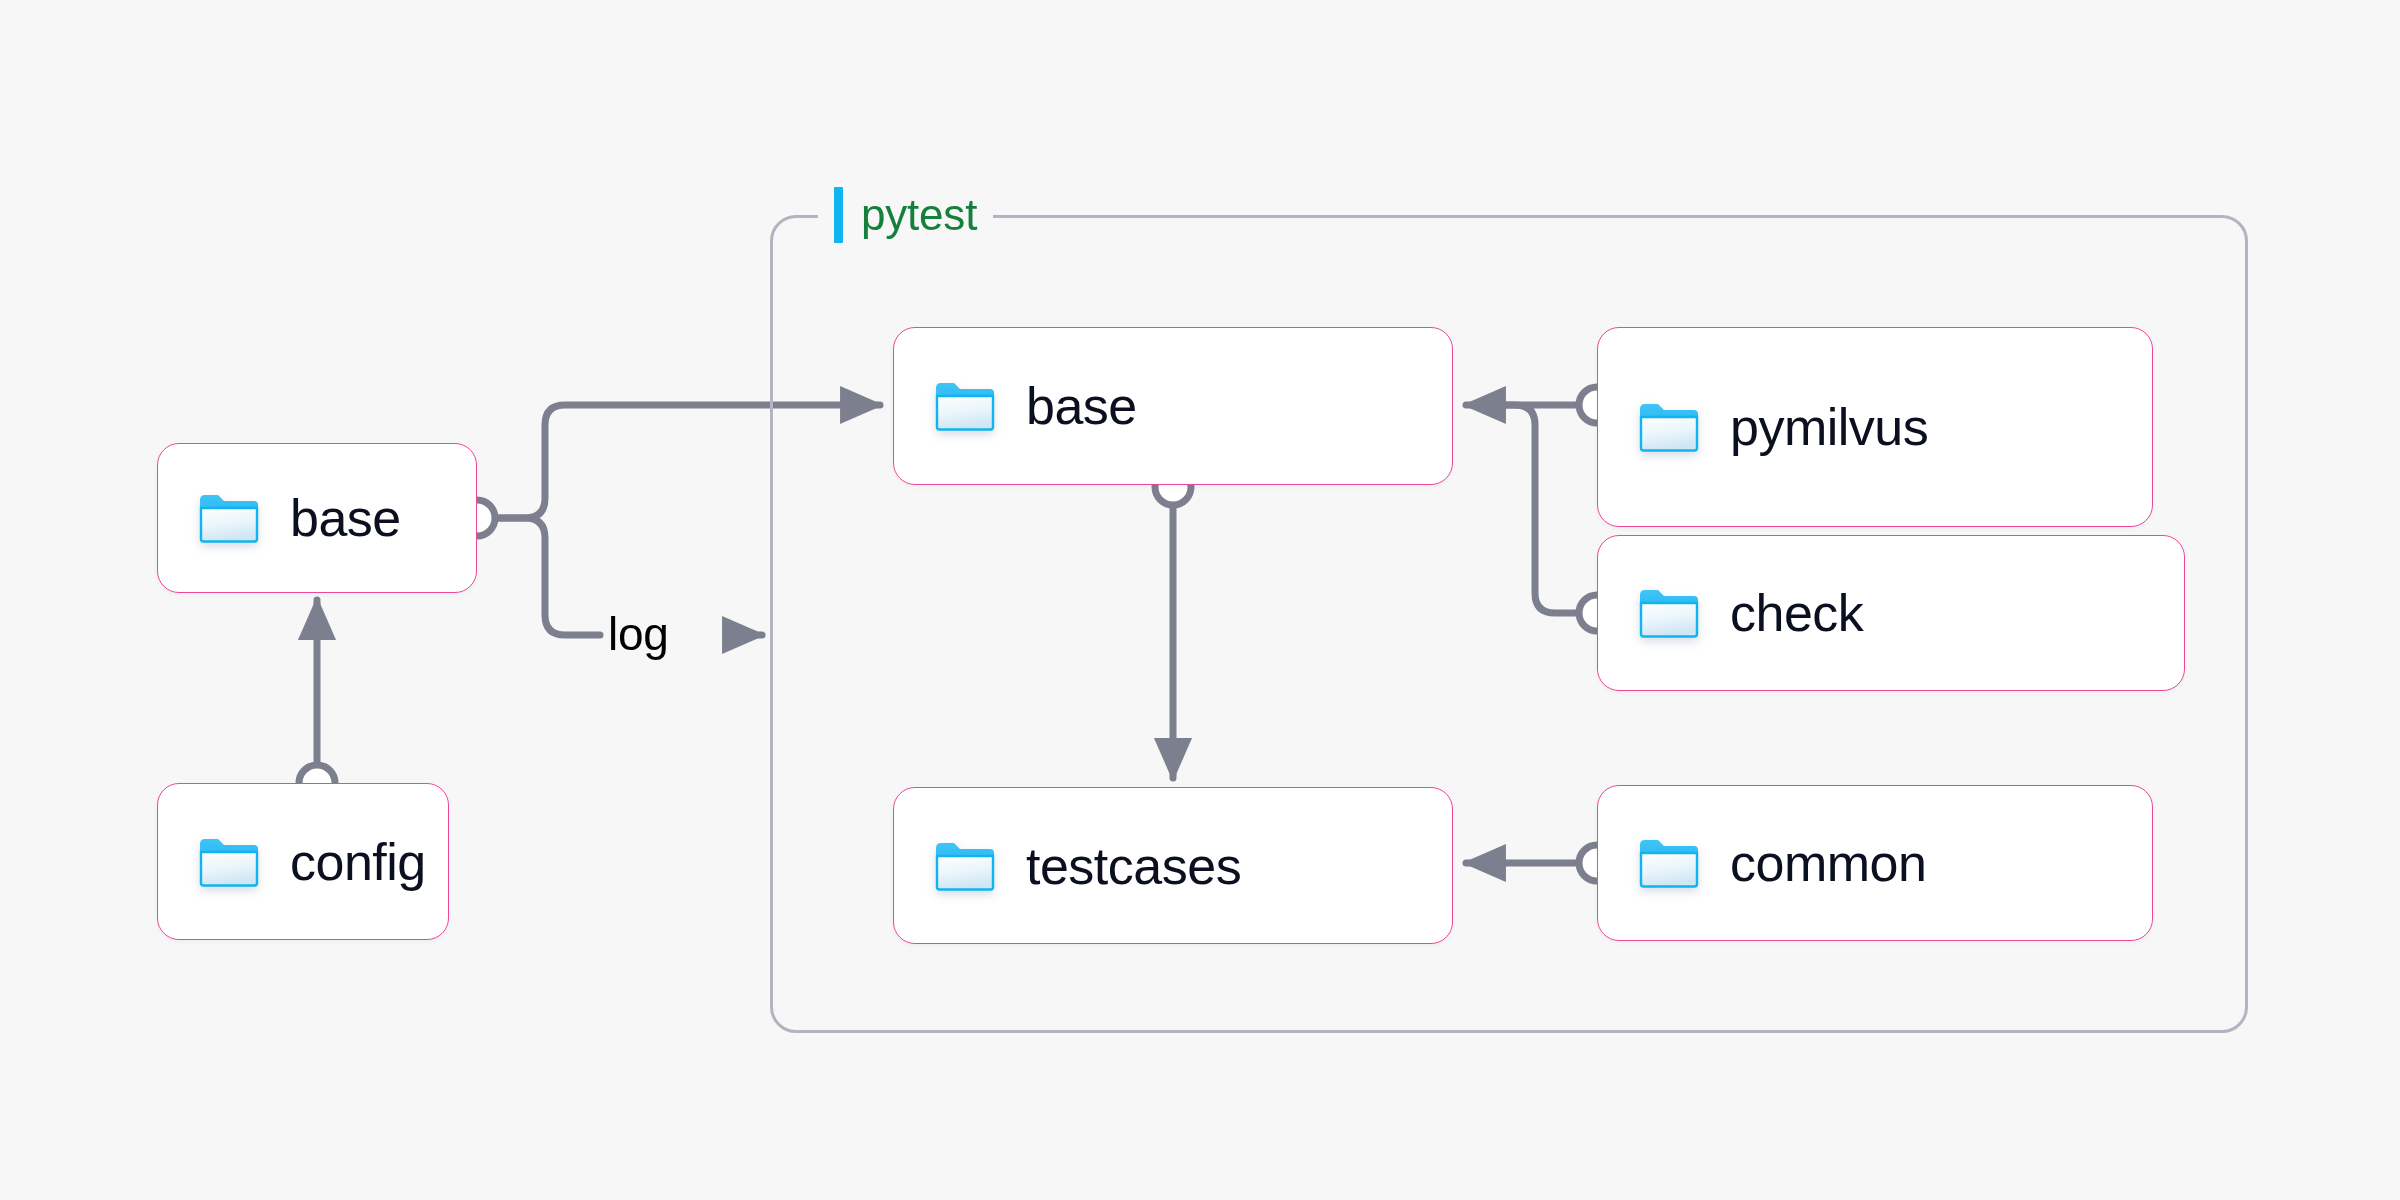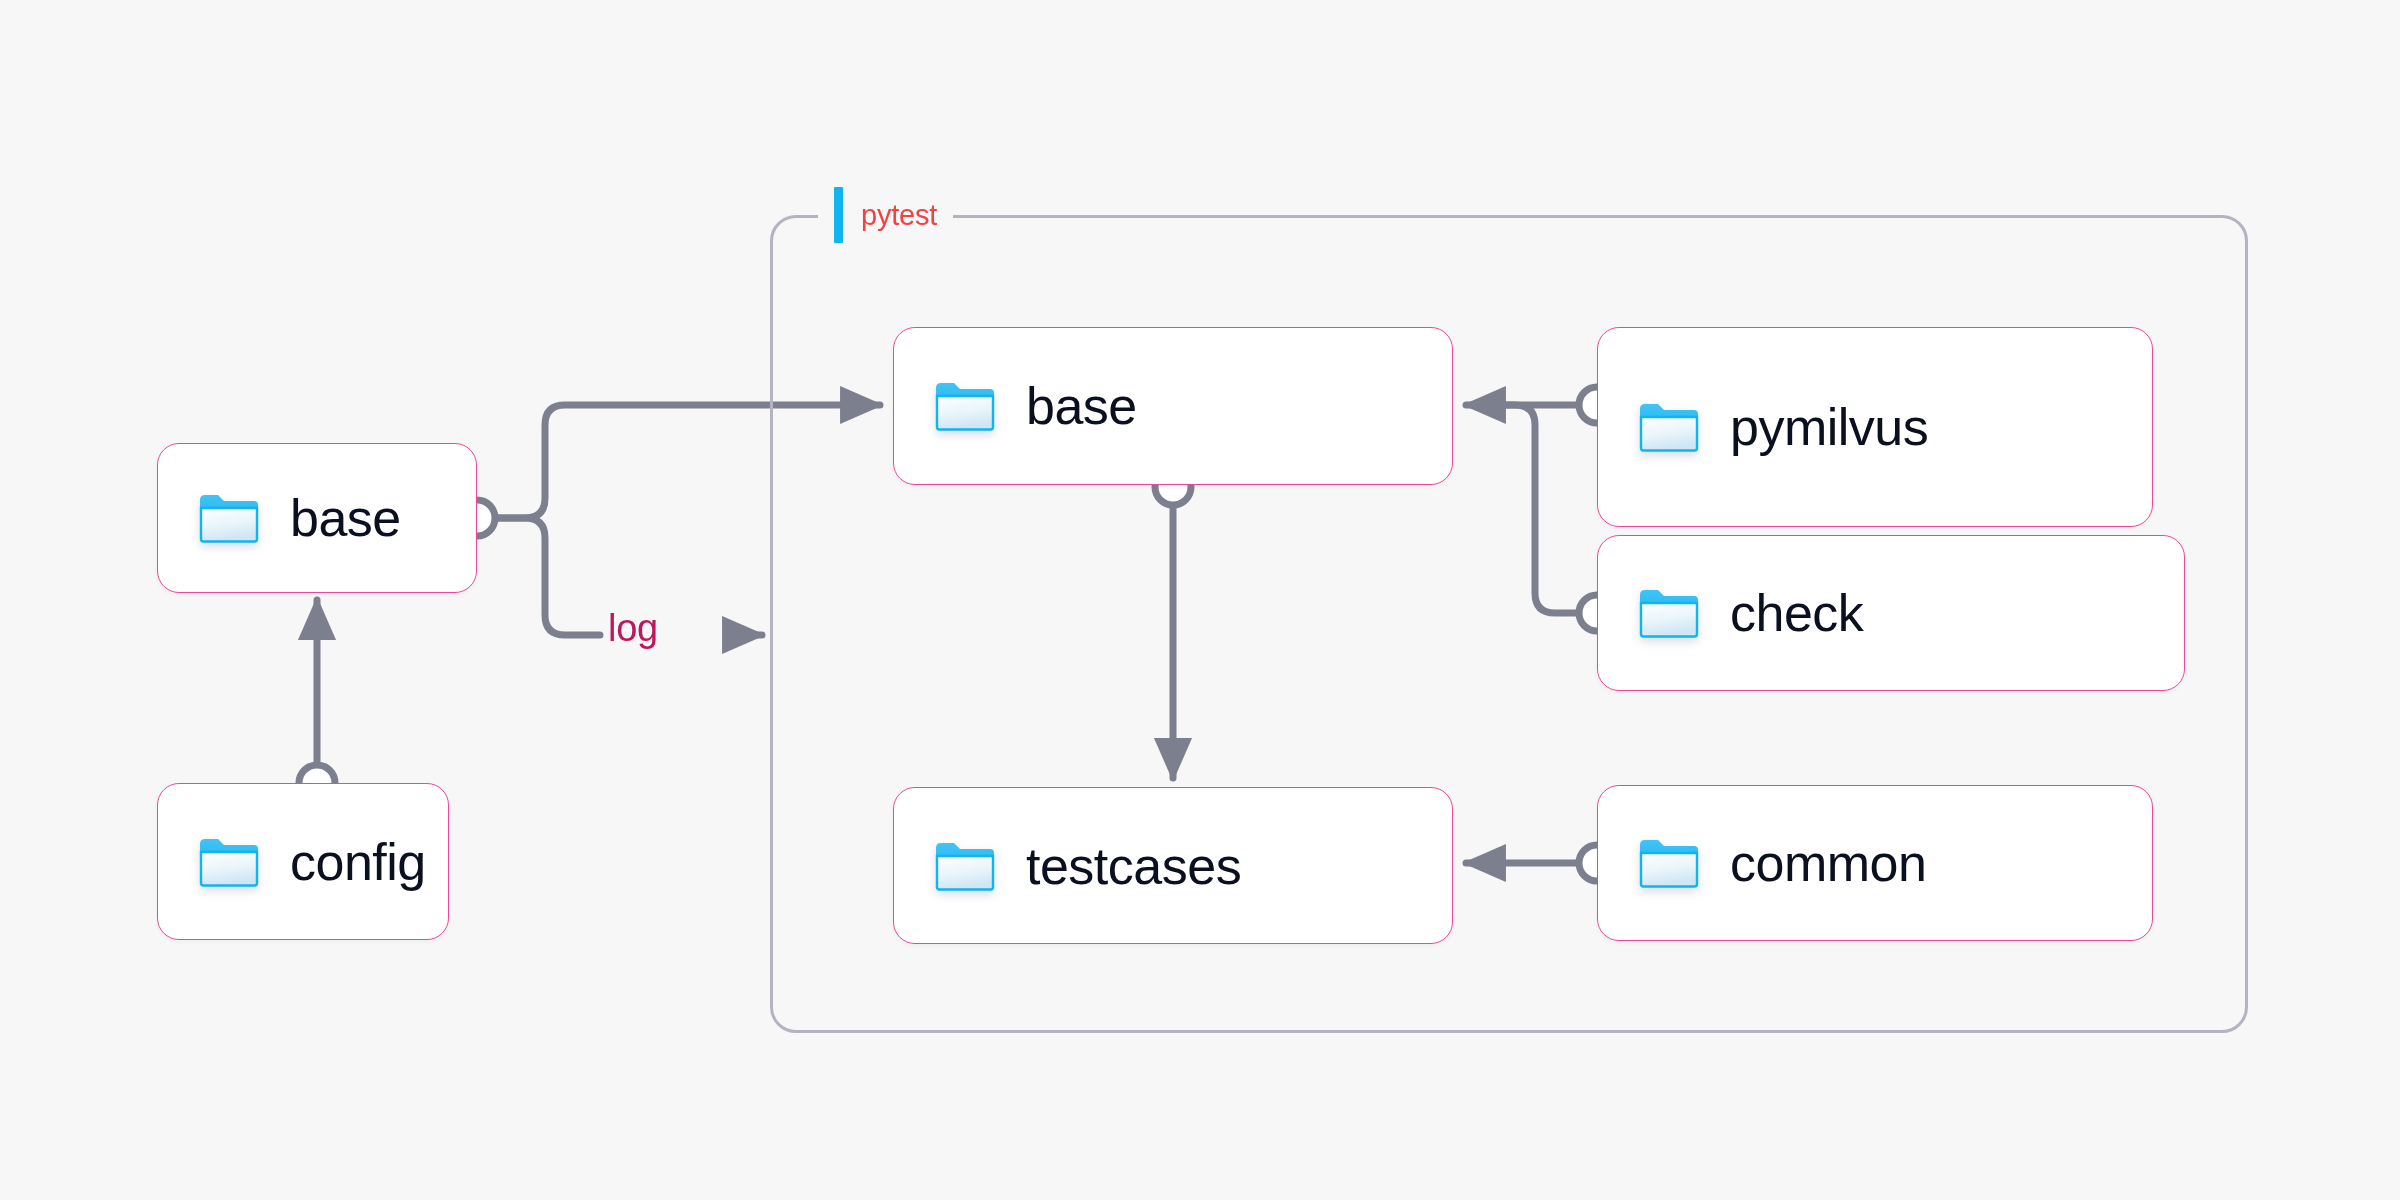--- a/index.html
+++ b/index.html
@@ -40,22 +40,22 @@
     height: 56px;
   }
   .group-bar {
     width: 9px;
     height: 56px;
     background: #10b4ef;
     border-radius: 1px;
     display: block;
   }
   .group-title {
-    font-size: 29px;
-    color: #ef4444;
+    font-size: 44px;
+    color: #15803d;
     letter-spacing: -0.2px;
     white-space: nowrap;
   }
   
   .node {
     position: absolute;
     box-sizing: border-box;
     background: #ffffff;
     border: 1px solid #ec4899;
     border-radius: 22px;
@@ -75,22 +75,22 @@
   .folder-icon {
     width: 62px;
     height: 52px;
     flex: 0 0 auto;
     display: block;
     filter: drop-shadow(0 4px 5px rgba(60,90,130,0.20));
   }
   
   .edge-label {
     position: absolute;
-    font-size: 38px;
-    color: #be185d;
+    font-size: 46px;
+    color: #000000;
     letter-spacing: -0.3px;
     white-space: nowrap;
   }
 </style>
 </head>
 <body>
 
 <div id="stage">
 
   <svg id="wires" viewBox="0 0 2400 1200">

